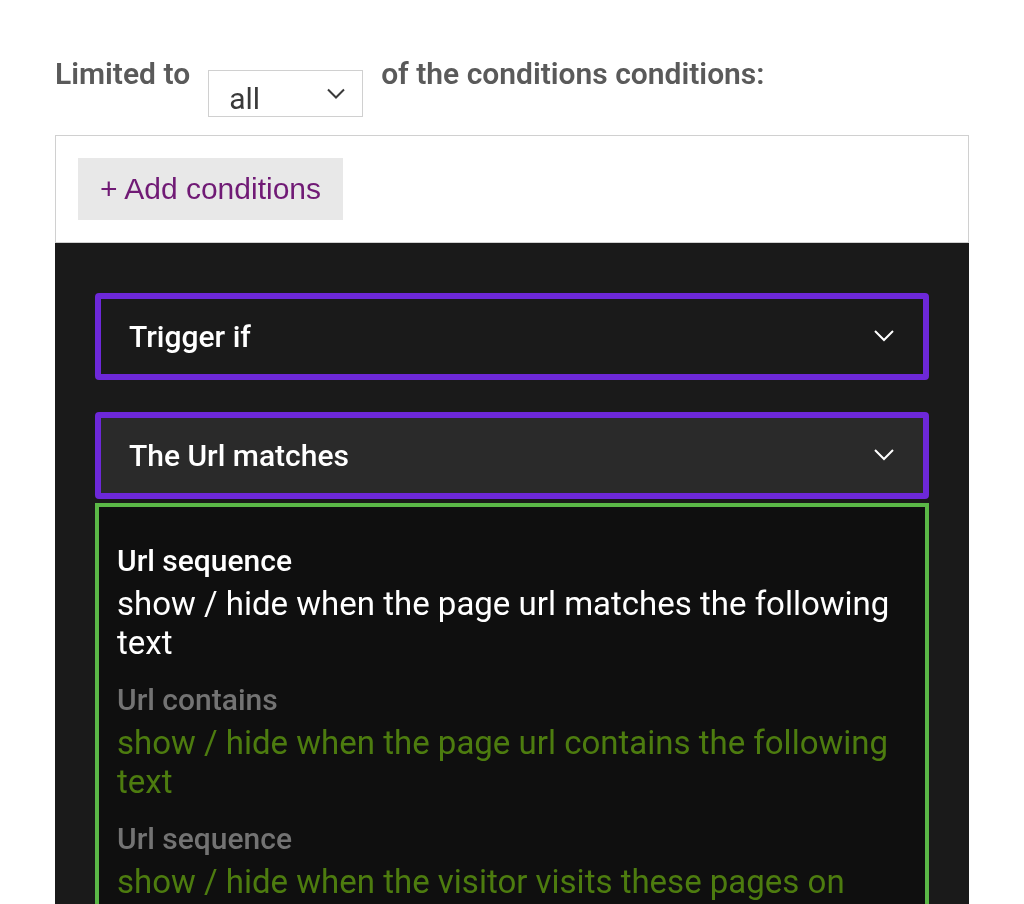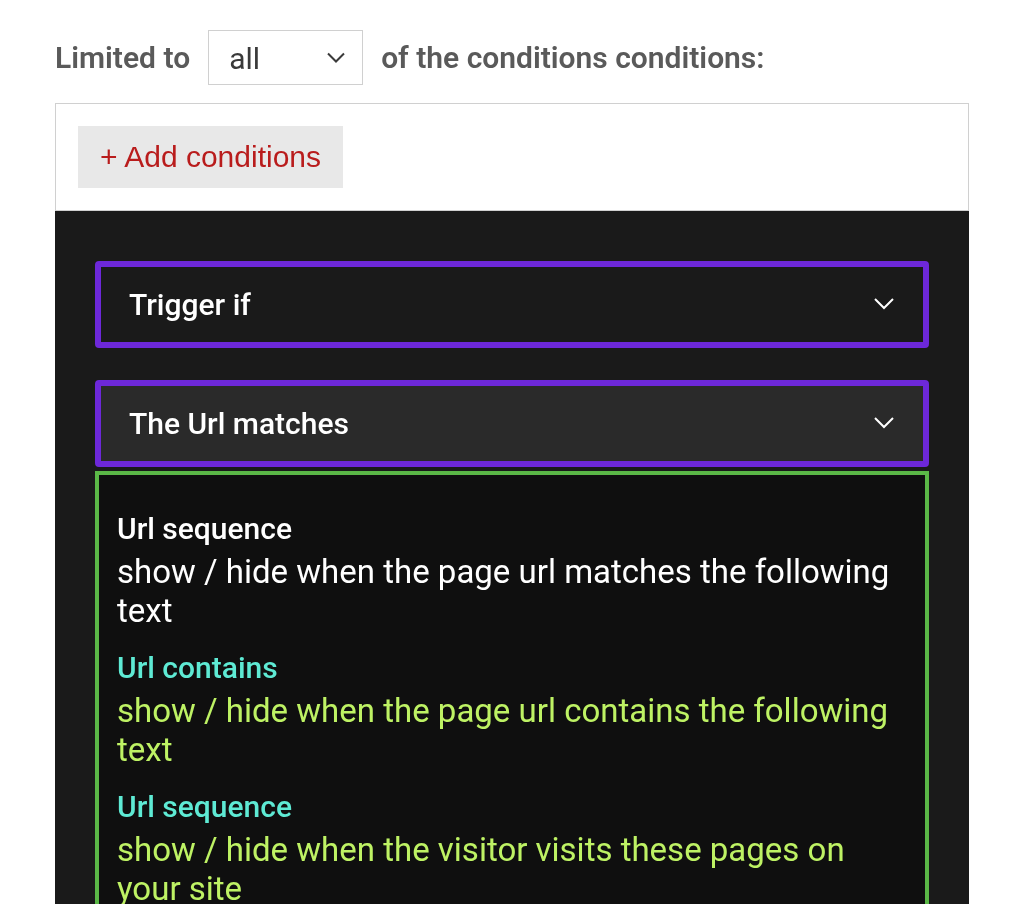--- a/index.html
+++ b/index.html
@@ -26,22 +26,23 @@
       font-weight: 600;
       color: #5a5a5a;
     }
     
     .select-wrapper {
       position: relative;
       display: inline-flex;
       align-items: flex-end;
       border: 1px solid #d0d0d0;
       background: #ffffff;
-      padding: 10px 50px 8px 20px;
+      padding: 10px 50px 0 20px;
       min-width: 155px;
+      margin-top: 40px;
     }
     
     .select-value {
       font-size: 30px;
       color: #3a3a3a;
     }
     
     .select-chevron {
       position: absolute;
       right: 16px;
@@ -62,21 +63,21 @@
       background: #ffffff;
       padding: 22px;
     }
     
     .add-conditions-btn {
       display: inline-block;
       background: #e8e8e8;
       padding: 14px 22px;
       font-size: 30px;
       font-weight: 500;
-      color: #b91c1c;
+      color: #701a75;
       border: none;
       cursor: pointer;
     }
     
     .dark-panel {
       background: #1a1a1a;
       padding: 50px 40px 30px 40px;
       margin-top: 0;
     }
     
@@ -129,34 +130,34 @@
       font-size: 30px;
       font-weight: 500;
       margin-bottom: 6px;
     }
     
     .option-title.active {
       color: #ffffff;
     }
     
     .option-title.inactive {
-      color: #5eead4;
+      color: #737373;
     }
     
     .option-description {
       font-size: 33px;
       font-weight: 400;
     }
     
     .option-description.active {
       color: #ffffff;
     }
     
     .option-description.inactive {
-      color: #bef264;
+      color: #4d7c0f;
     }
   </style>
 </head>
 <body>
 
 <div class="header-row">
   <span class="header-text">Limited to</span>
   <div class="select-wrapper">
     <span class="select-value">all</span>
     <span class="select-chevron chevron-down-dark">

